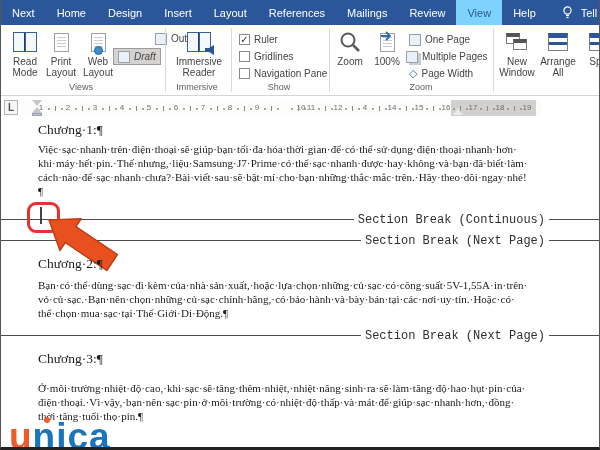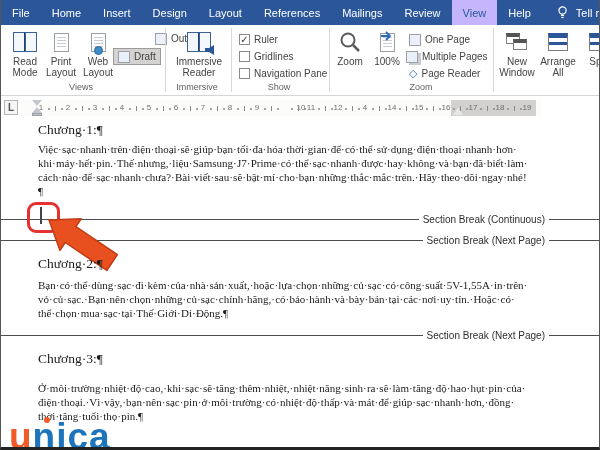--- a/index.html
+++ b/index.html
@@ -5,33 +5,33 @@
   html,body{margin:0;padding:0;background:#ffffff;}
   *{box-sizing:border-box;}
   .frame{position:relative;width:600px;height:450px;overflow:hidden;background:#fff;
          border-left:1px solid #555;border-right:1px solid #555;border-bottom:3px solid #222;
          font-family:"Liberation Sans",sans-serif;}
 
   
   .tabbar{position:absolute;left:0;top:0;width:600px;height:25px;background:#2b579a;
           display:flex;align-items:stretch;color:#fff;font-size:11px;}
   .tab{display:flex;align-items:center;padding:0 11px;cursor:default;white-space:nowrap;}
-  .tab.active{background:#c4b5fd;color:#2b579a;}
+  .tab.active{background:#7dd3fc;color:#2b579a;}
   .tellme{display:flex;align-items:center;gap:7px;padding-left:14px;white-space:nowrap;}
   .bulb{width:13px;height:15px;flex:0 0 auto;}
 
   
   .ribbon{position:absolute;left:0;top:25px;width:600px;height:71px;background:#fff;
           border-bottom:1px solid #d5d5d5;font-size:10px;color:#444;}
   .sep{position:absolute;top:3px;height:64px;width:1px;background:#d9d9d9;}
   .bigbtn{position:absolute;top:3px;height:58px;display:flex;flex-direction:column;align-items:center;justify-content:flex-start;text-align:center;line-height:11px;}
   .bigbtn .ic{height:28px;display:flex;align-items:center;justify-content:center;}
   .grouplabel{position:absolute;bottom:3px;text-align:center;font-size:9px;color:#5f5f5f;}
   .rowbtn{position:absolute;height:17px;display:flex;align-items:center;gap:4px;font-size:10px;white-space:nowrap;}
-  .rowbtn.sel{background:#d5d3d1;border:1px solid #9d9b99;padding:0 4px;}
+  .rowbtn.sel{background:#d5d3d1;border:1px solid #9d9b99;padding:0 4px;font-style:italic;}
   .cb{width:11px;height:11px;border:1px solid #8a8a8a;background:#fff;display:inline-flex;align-items:center;justify-content:center;font-size:10px;color:#333;flex:0 0 auto;}
   .cb.checked::after{content:"✓";}
   
   .pg{width:15px;height:19px;background:#fff;border:1px solid #9aa0a6;position:relative;}
   .pg::after{content:"";position:absolute;left:2px;right:2px;top:3px;height:10px;
      background:repeating-linear-gradient(#c9ccd1 0 1px,transparent 1px 3px);}
   .book{width:24px;height:20px;display:flex;}
   .book i{flex:1;border:1.5px solid #3a6095;background:#f4f7fb;}
   .book i:first-child{border-right:1px solid #1e3f6f;}
   .tinyic{width:12px;height:12px;border:1px solid #9aa0a6;background:#e9f0fa;flex:0 0 auto;}
@@ -57,40 +57,40 @@
   .ind-right{position:absolute;left:432px;top:8px;width:0;height:0;border-left:5px solid transparent;border-right:5px solid transparent;border-bottom:7px solid #e8e8e6;}
 
   
   .doc{position:absolute;left:0;top:120px;width:600px;height:327px;background:#fff;
        font-family:"Liberation Serif",serif;color:#1b1b1b;}
   .h{position:absolute;left:37px;font-size:13.5px;}
   .p{position:absolute;left:37px;width:492px;font-size:11px;line-height:14px;word-spacing:-2.5px;}
   .brk{position:absolute;left:0;width:600px;height:13px;display:flex;align-items:center;}
   .brk .ln{flex:1;height:0;border-top:1px solid #4d4d4d;}
   .brk .lnr{width:52px;height:0;border-top:1px solid #4d4d4d;}
-  .brk .lbl{font-family:Liberation Sans, sans-serif;font-size:10px;color:#2e2e2e;padding:0 4px;white-space:nowrap;}
+  .brk .lbl{font-family:Liberation Mono, monospace;font-size:12px;color:#2e2e2e;padding:0 4px;white-space:nowrap;}
   .caret{position:absolute;left:39px;top:87px;width:2px;height:17px;background:#444;}
   .redbox{position:absolute;left:26px;top:82px;width:33px;height:31px;border:3px solid #e53130;border-radius:9px;}
   .arrow{position:absolute;left:40px;top:92px;}
   .logo{position:absolute;left:8px;top:296px;font-family:"Liberation Sans",sans-serif;
         font-weight:bold;font-size:37px;letter-spacing:1px;}
   .logo .lu{color:#f15a29;}
   .logo .lr{color:#1c75bc;}
   .logo .ldot{position:absolute;left:35px;top:1px;width:6px;height:6px;border-radius:50%;background:#f15a29;}
 </style>
 </head>
 <body>
 
 <div class="frame">
 
   <div class="tabbar">
-    <div class="tab">File</div>
+    <div class="tab">Next</div>
     <div class="tab">Home</div>
+    <div class="tab">Design</div>
     <div class="tab">Insert</div>
-    <div class="tab">Design</div>
     <div class="tab">Layout</div>
     <div class="tab">References</div>
     <div class="tab">Mailings</div>
     <div class="tab">Review</div>
     <div class="tab active">View</div>
     <div class="tab">Help</div>
     <div class="tellme">
       <svg class="bulb" viewBox="0 0 13 15">
         <circle cx="6.5" cy="5.5" r="3.6" fill="none" stroke="#fff" stroke-width="1.2"></circle>
         <line x1="5" y1="10.5" x2="8" y2="10.5" stroke="#fff" stroke-width="1.2"></line>
@@ -186,21 +186,21 @@
     <div class="rowbtn" style="left:408px;top:6px;">
       <span class="tinyic"></span>
       <span>One Page</span>
     </div>
     <div class="rowbtn" style="left:405px;top:23px;">
       <span class="tinyic" style="box-shadow:3px 2px 0 #c9ccd1;"></span>
       <span>Multiple Pages</span>
     </div>
     <div class="rowbtn" style="left:408px;top:40px;">
       <span style="color:#2b6bb0;font-size:11px;">◇</span>
-      <span>Page Reader</span>
+      <span>Page Width</span>
     </div>
     <div class="grouplabel" style="left:350px;width:140px;">Zoom</div>
     <div class="sep" style="left:492px;"></div>
 
     <div class="bigbtn" style="left:496px;width:40px;">
       <span class="ic">
           <span class="winic">
             <span class="w1"></span>
             <span class="w2"></span>
           </span>

